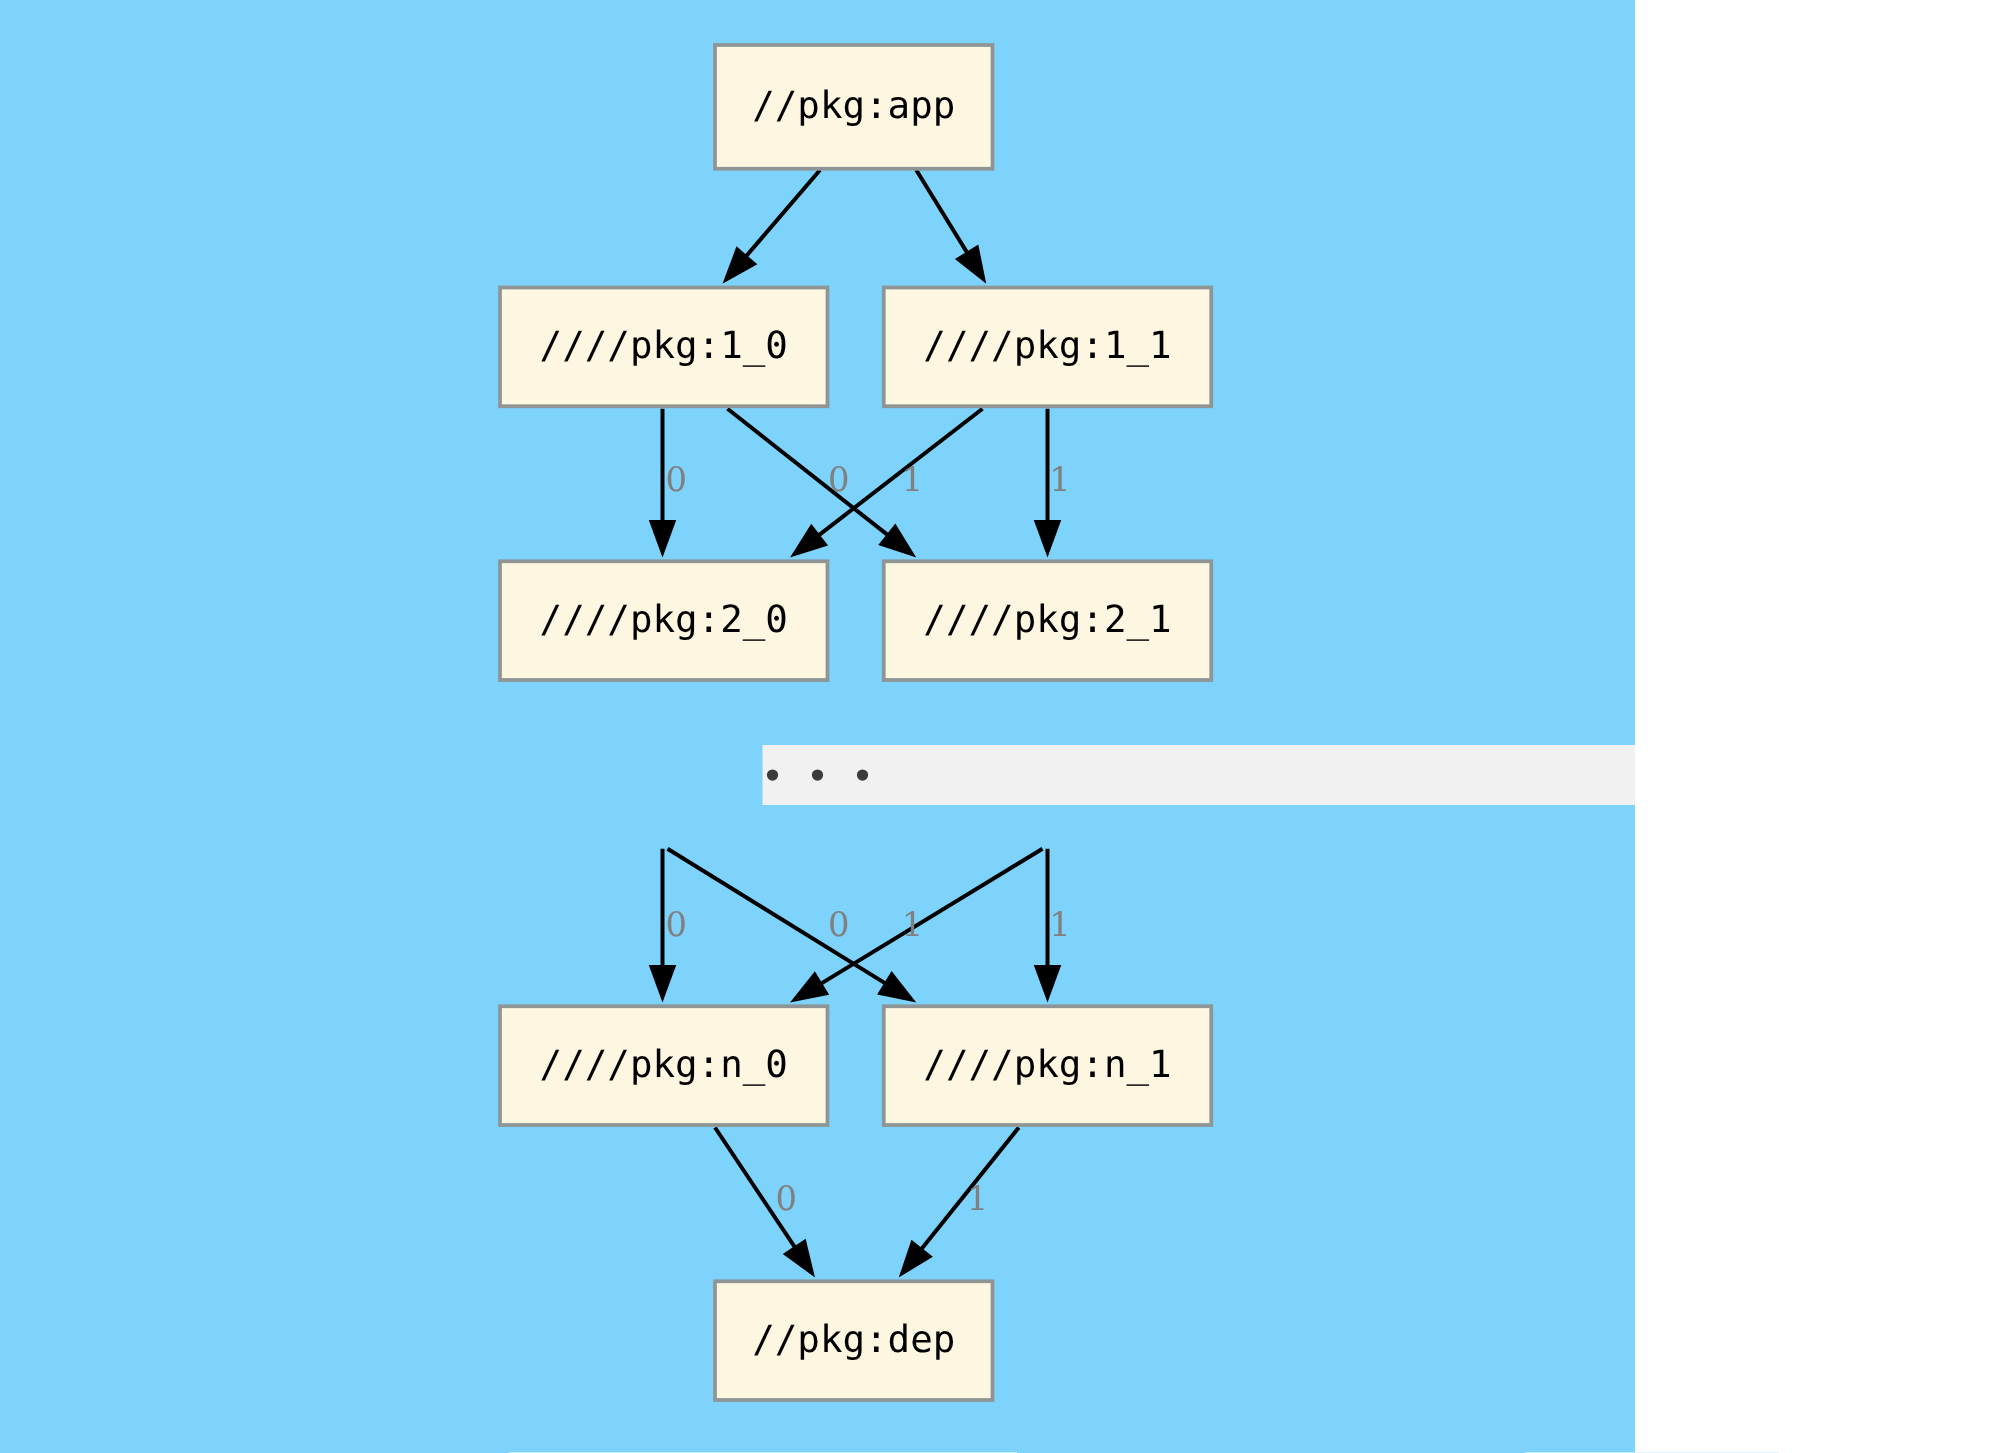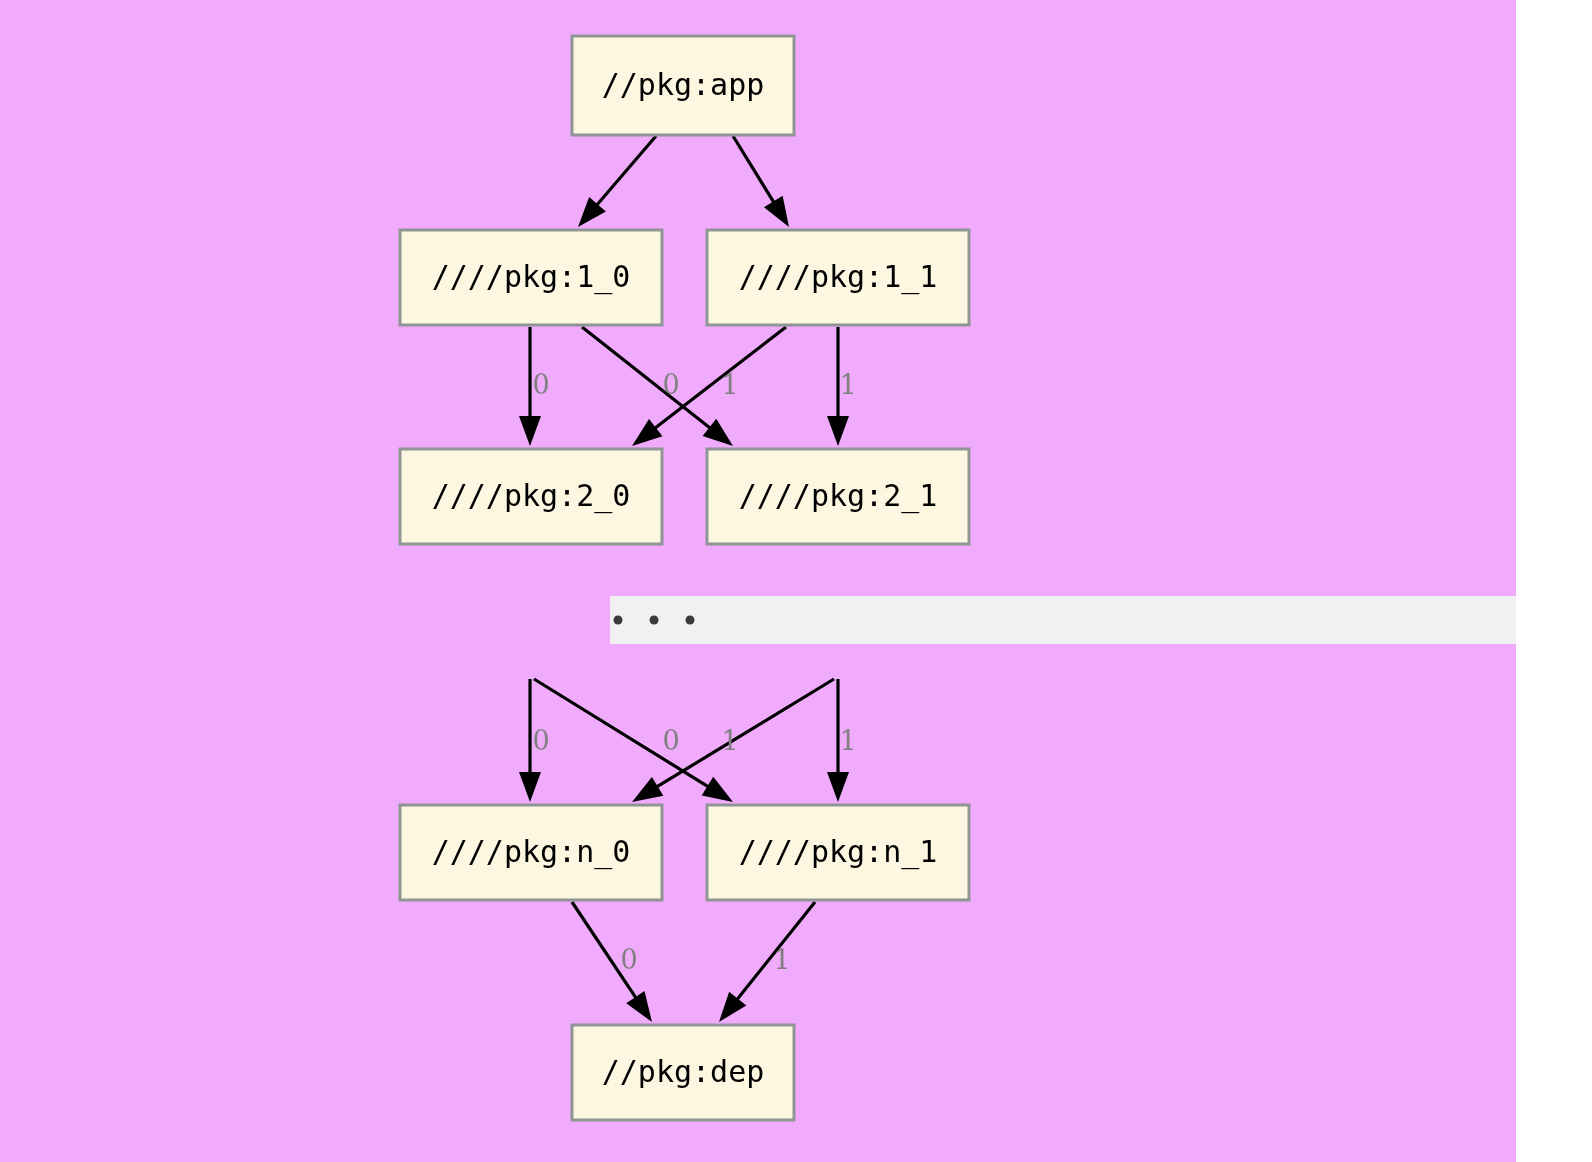--- a/index.html
+++ b/index.html
@@ -5,23 +5,23 @@
   html, body {
     margin: 0;
     padding: 0;
     background: #ffffff;
   }
   body {
     font-family: "Liberation Sans", sans-serif;
   }
   #canvas {
     position: relative;
-    width: 1516px;
+    width: 1308px;
     height: 1162px;
-    background: #f0abfc;
+    background: #7dd3fc;
     overflow: hidden;
   }
   #graph-svg {
     position: absolute;
     left: 0;
     top: 0;
     width: 1592px;
     height: 1162px;
   }
   .node-rect {

